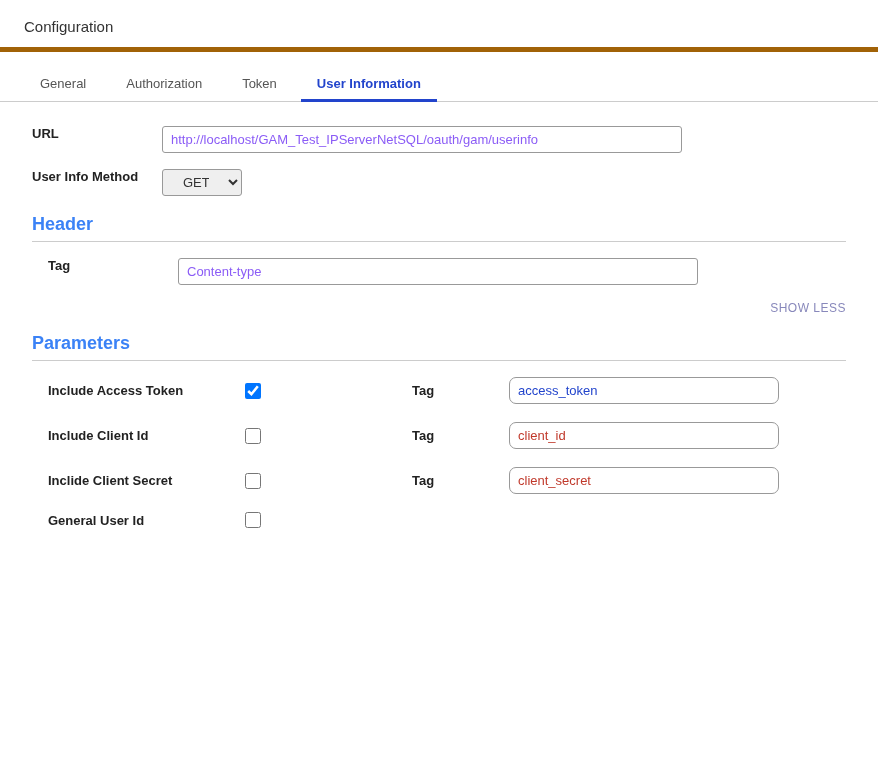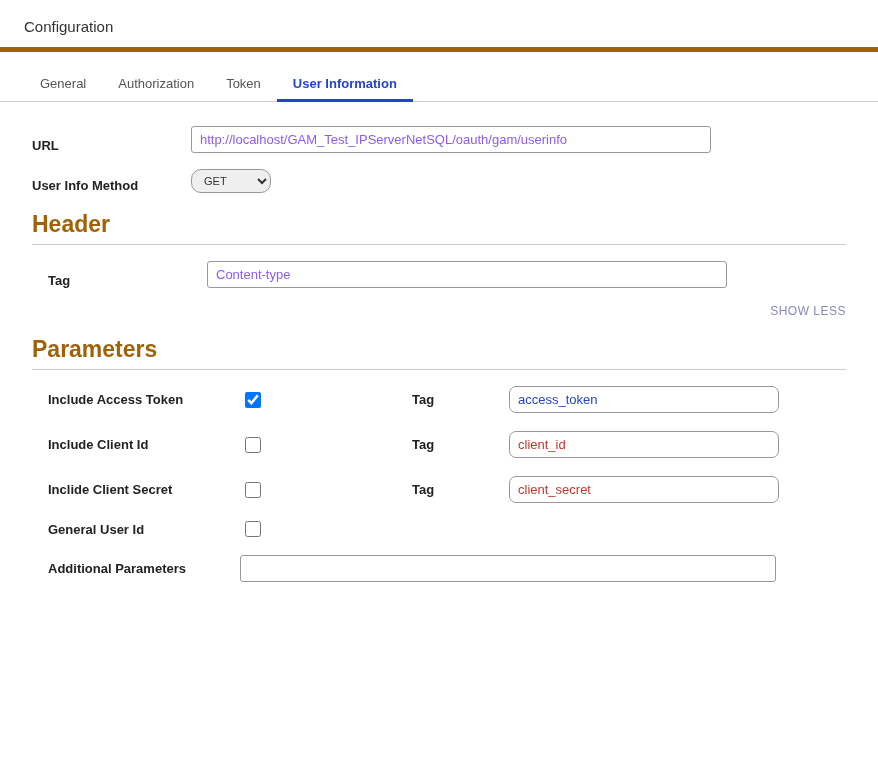--- a/index.html
+++ b/index.html
@@ -11,21 +11,21 @@
     }
     .page-title {
       padding: 18px 24px 12px;
       font-size: 15px;
       font-weight: normal;
       color: #333;
       border-bottom: 5px solid #a16207;
     }
     .tabs-bar {
       display: flex;
-      gap: 0;
+      gap: 8px;
       padding: 0 24px;
       border-bottom: 1px solid #ccc;
       margin-top: 16px;
     }
     .tab {
       padding: 8px 16px;
       cursor: pointer;
       font-size: 13px;
       color: #555;
       border-bottom: 3px solid transparent;
@@ -35,50 +35,50 @@
     .tab.active {
       color: #2244cc;
       border-bottom: 3px solid #2244cc;
       font-weight: bold;
     }
     .content {
       padding: 24px 32px;
     }
     .form-row {
       display: flex;
-      align-items: flex-end;
+      align-items: flex-start;
       margin-bottom: 16px;
-      gap: 29px;
+      gap: 0;
     }
     .form-label {
       font-weight: bold;
       font-size: 13px;
       min-width: 130px;
       color: #222;
     }
     .form-input {
       border: 1px solid #999;
       border-radius: 3px;
       padding: 5px 8px;
       font-size: 13px;
       color: #8b5cf6;
       width: 520px;
     }
     .form-select {
       border: 1px solid #999;
-      border-radius: 10px;
-      padding: 4px 8px;
-      font-size: 11px;
+      border-radius: 3px;
+      padding: 4px 16px;
+      font-size: 13px;
       color: #333;
       width: 80px;
     }
     .section-heading {
-      font-size: 23px;
-      font-weight: bold;
-      color: #a16207;
+      font-size: 18px;
+      font-weight: bold;
+      color: #3b82f6;
       margin-top: 18px;
       margin-bottom: 6px;
     }
     .section-divider {
       border: none;
       border-top: 1px solid #ccc;
       margin-bottom: 16px;
     }
     .show-less-link {
       display: flex;
@@ -218,19 +218,15 @@
       <input type="text" class="param-tag-input" value="client_secret" style="">
     </div>
 
     <div class="param-row" style="padding-left: 16px;">
       <span class="param-label">General User Id</span>
       <span class="param-checkbox">
         <input type="checkbox" style="">
       </span>
     </div>
 
-    <div class="additional-row" style="padding-left: 16px;">
-      <label class="param-label">Additional Parameters</label>
-      <input type="text" class="additional-input" value="" style="">
-    </div>
 
   </div>
 </div>
 
 </body></html>

